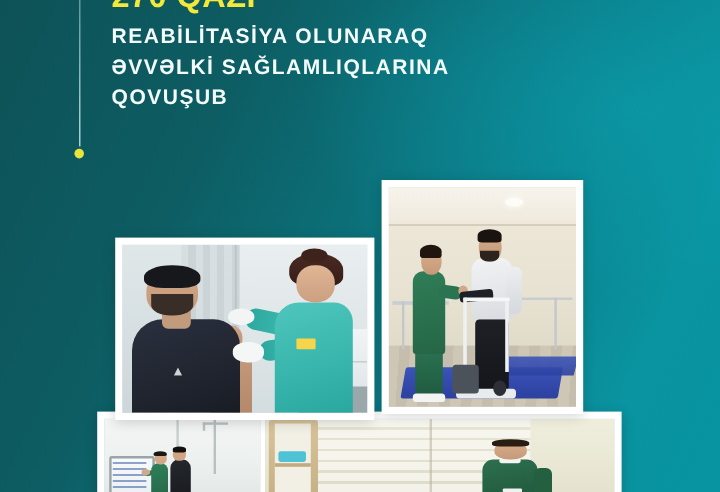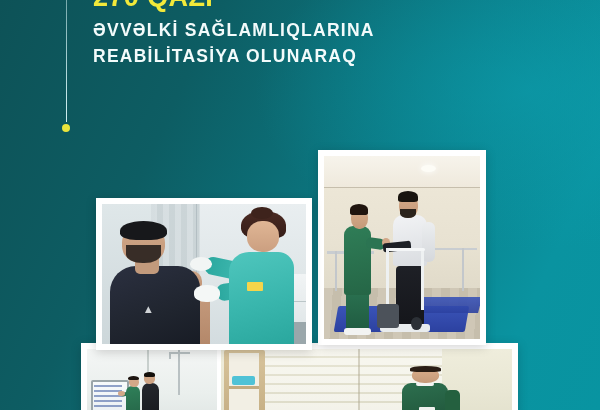--- a/index.html
+++ b/index.html
@@ -231,22 +231,23 @@
 <body>
 
 <div id="poster">
   <div class="sheen"></div>
 
   <div class="accent-line"></div>
   <div class="accent-dot"></div>
 
   <div class="headline">
     <div class="kicker">270 QAZİ</div>
+    <div class="sub-line">REABİLİTASİYA OLUNARAQ</div>
     <div class="sub-line">ƏVVƏLKİ SAĞLAMLIQLARINA</div>
-    <div class="sub-line">REABİLİTASİYA OLUNARAQ</div>
+    <div class="sub-line">QOVUŞUB</div>
   </div>
 
   <div class="frame" id="frame-bottom">
     <div class="photo">
       <div class="half-l">
         <div class="scene">
           <div class="sC-wall"></div>
           <div class="sC-corner"></div>
           <div class="sC-screen"></div>
           <div class="sC-screen-txt"></div>

